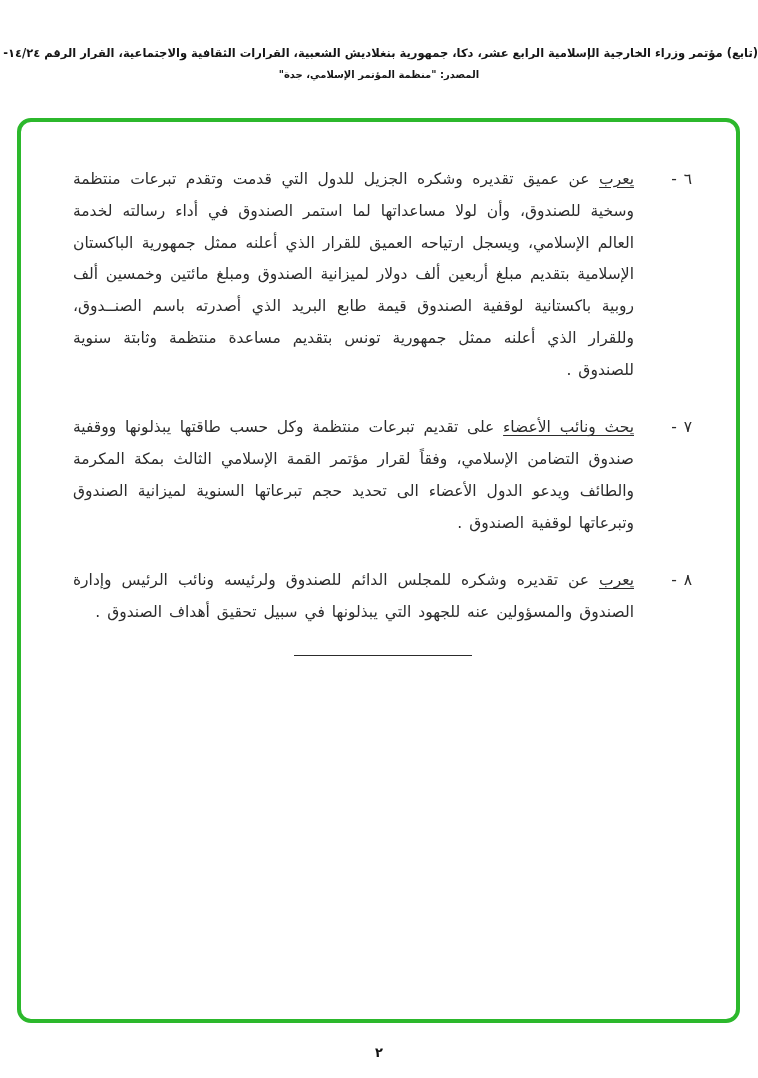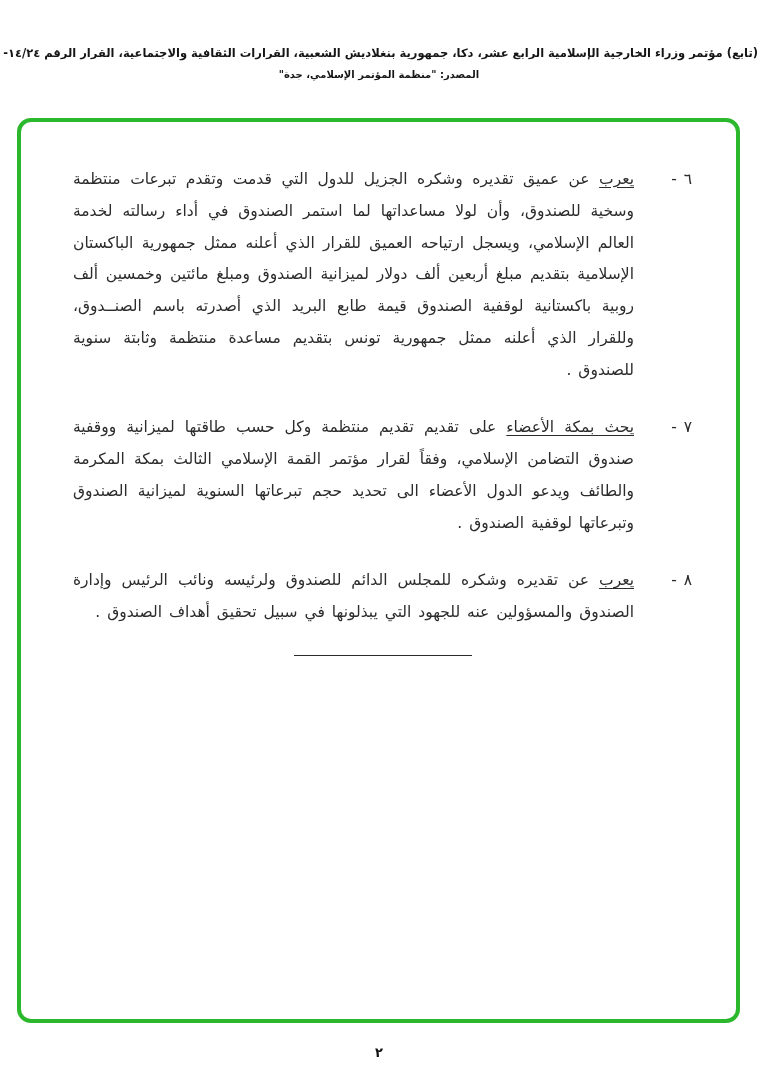--- a/index.html
+++ b/index.html
@@ -100,21 +100,21 @@
 <div class="green-frame">
   <div class="doc-body">
 
     <div class="para">
       <span class="para-num">٦ -</span>
       <span class="para-body"><span class="lead">يعرب</span><span> عن عميق تقديره وشكره الجزيل للدول التي قدمت وتقدم تبرعات منتظمة وسخية للصندوق، وأن لولا مساعداتها لما استمر الصندوق في أداء رسالته لخدمة العالم الإسلامي، ويسجل ارتياحه العميق للقرار الذي أعلنه ممثل جمهورية الباكستان الإسلامية بتقديم مبلغ أربعين ألف دولار لميزانية الصندوق ومبلغ مائتين وخمسين ألف روبية باكستانية لوقفية الصندوق قيمة طابع البريد الذي أصدرته باسم الصنــدوق، وللقرار الذي أعلنه ممثل جمهورية تونس بتقديم مساعدة منتظمة وثابتة سنوية للصندوق .</span></span>
     </div>
 
     <div class="para">
       <span class="para-num">٧ -</span>
-      <span class="para-body"><span class="lead">يحث بمكة الأعضاء</span><span> على تقديم تقديم منتظمة وكل حسب طاقتها لميزانية ووقفية صندوق التضامن الإسلامي، وفقاً لقرار مؤتمر القمة الإسلامي الثالث بمكة المكرمة والطائف ويدعو الدول الأعضاء الى تحديد حجم تبرعاتها السنوية لميزانية الصندوق وتبرعاتها لوقفية الصندوق .</span></span>
+      <span class="para-body"><span class="lead">يحث ونائب الأعضاء</span><span> على تقديم تبرعات منتظمة وكل حسب طاقتها يبذلونها ووقفية صندوق التضامن الإسلامي، وفقاً لقرار مؤتمر القمة الإسلامي الثالث بمكة المكرمة والطائف ويدعو الدول الأعضاء الى تحديد حجم تبرعاتها السنوية لميزانية الصندوق وتبرعاتها لوقفية الصندوق .</span></span>
     </div>
 
     <div class="para">
       <span class="para-num">٨ -</span>
       <span class="para-body"><span class="lead">يعرب</span><span> عن تقديره وشكره للمجلس الدائم للصندوق ولرئيسه ونائب الرئيس وإدارة الصندوق والمسؤولين عنه للجهود التي يبذلونها في سبيل تحقيق أهداف الصندوق .</span></span>
     </div>
 
     <div class="end-rule"></div>
 
   </div>

